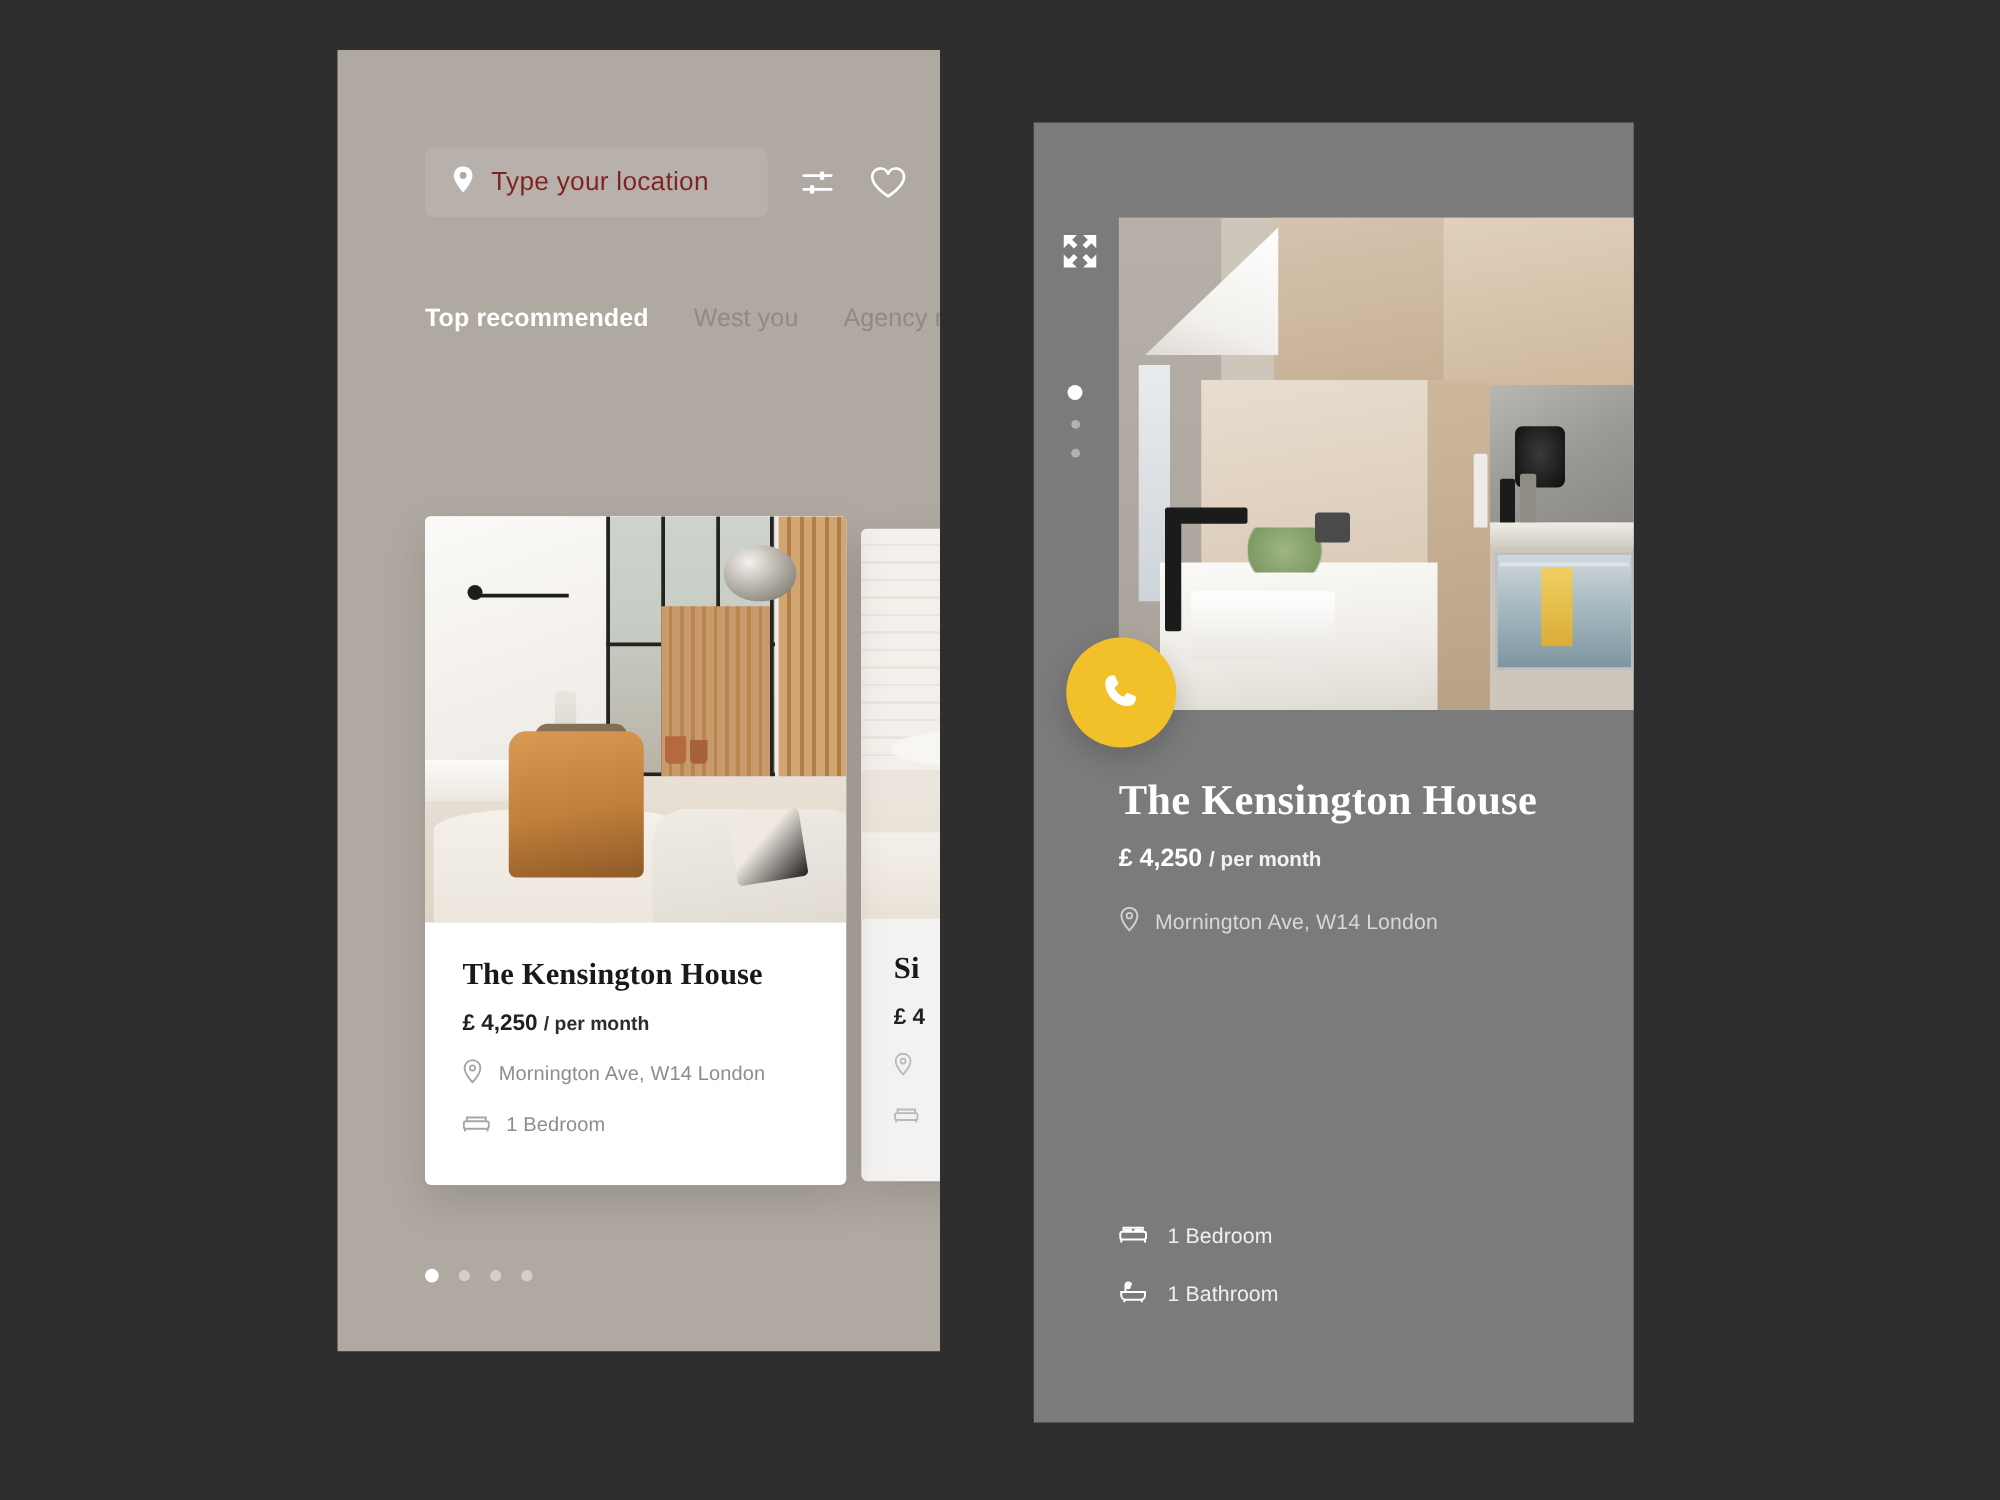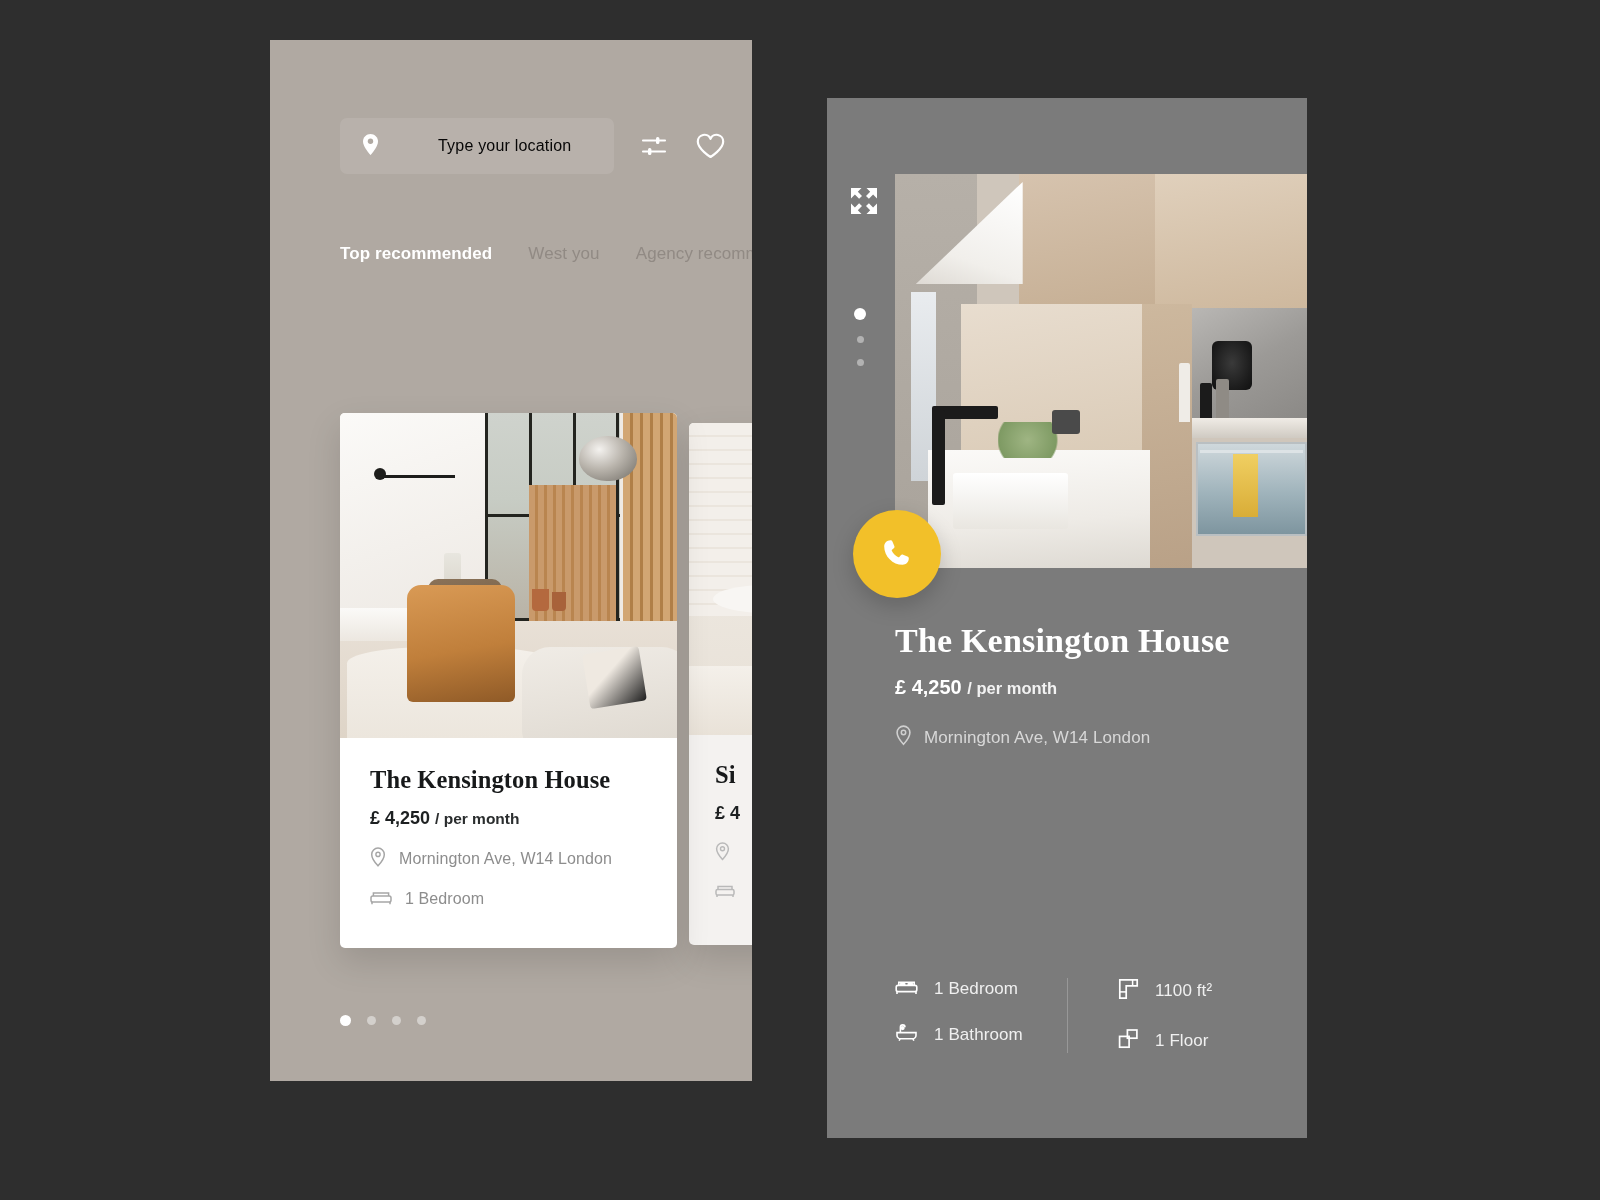--- a/index.html
+++ b/index.html
@@ -25,33 +25,33 @@
   }
   .search-field {
     width: 275px; height: 56px;
     background: rgba(255,255,255,0.10);
     border-radius: 7px;
     display: flex; align-items: center;
     padding-left: 22px;
   }
   .search-field .pin { margin-right: 14px; display:block; }
   .search-ph {
-    color: #000000; font-size: 16px; letter-spacing: .2px;
-    font-weight: 400; opacity: .96; margin-left: 45px;
+    color: #7f1d1d; font-size: 21px; letter-spacing: .2px;
+    font-weight: 400; opacity: .96;
   }
   .icon-btn { width: 44px; height: 44px; display:flex; align-items:center; justify-content:center; }
   .icon-filter { margin-left: 18px; }
   .icon-heart { margin-left: 12px; }
 
   .tabs {
     position: absolute; left: 70px; top: 204px;
     display: flex; align-items: baseline; gap: 36px;
     white-space: nowrap;
   }
-  .tab { font-size: 17px; letter-spacing: .1px; }
+  .tab { font-size: 20px; letter-spacing: .1px; }
   .tab.active { color: #ffffff; font-weight: 700; }
   .tab.idle { color: #918a84; font-weight: 400; }
 
   .headline {
     position: absolute; left: 70px; top: 315px;
     color: #ffffff;
     font-family: "Liberation Serif", serif;
     font-weight: 700; font-size: 44px; letter-spacing: .3px;
   }
 
@@ -459,37 +459,16 @@
               <path d="M5.4 9.6V4.2a2.3 2.3 0 0 1 4.6 0" fill="none" stroke="#ffffff" stroke-width="1.6"></path>
               <circle cx="7.6" cy="5.1" r="2.1" fill="#ffffff"></circle>
               <line x1="5" y1="15.8" x2="4.2" y2="17.8" stroke="#ffffff" stroke-width="1.5"></line>
               <line x1="18" y1="15.8" x2="18.8" y2="17.8" stroke="#ffffff" stroke-width="1.5"></line>
             </svg>
           </span>
           <span class="stext">1 Bathroom</span>
         </div>
       </div>
 
-      <div class="spec-col right">
-        <div class="spec">
-          <span>
-            <svg width="21" height="22" viewBox="0 0 21 22">
-              <path d="M1.8 1.8h17.4v6.1H8.2v12.3H1.8z" fill="none" stroke="#ffffff" stroke-width="1.7"></path>
-              <line x1="14.6" y1="1.8" x2="14.6" y2="7.9" stroke="#ffffff" stroke-width="1.5"></line>
-              <line x1="1.8" y1="13.9" x2="8.2" y2="13.9" stroke="#ffffff" stroke-width="1.5"></line>
-            </svg>
-          </span>
-          <span class="stext">1100 ft²</span>
-        </div>
-        <div class="spec">
-          <span>
-            <svg width="21" height="21" viewBox="0 0 21 21">
-              <rect x="1.6" y="8.4" width="9.5" height="10.8" fill="none" stroke="#ffffff" stroke-width="1.7"></rect>
-              <rect x="9.4" y="2" width="9.5" height="8.2" fill="none" stroke="#ffffff" stroke-width="1.7"></rect>
-            </svg>
-          </span>
-          <span class="stext">1 Floor</span>
-        </div>
-      </div>
     </div>
   </div>
 
 </div>
 
 </body></html>

